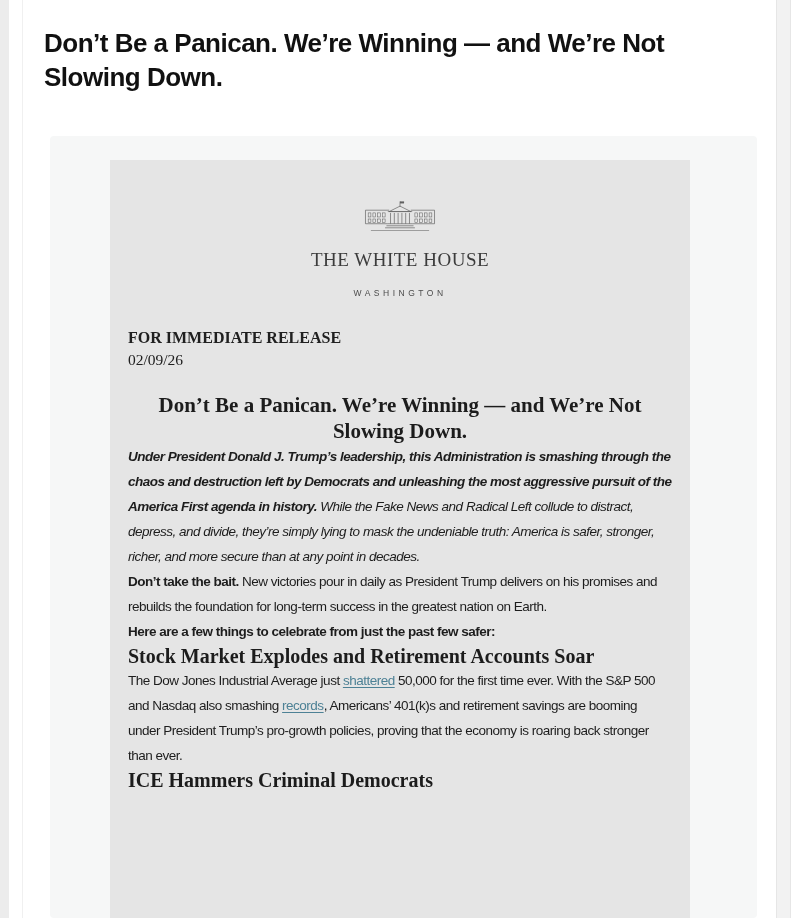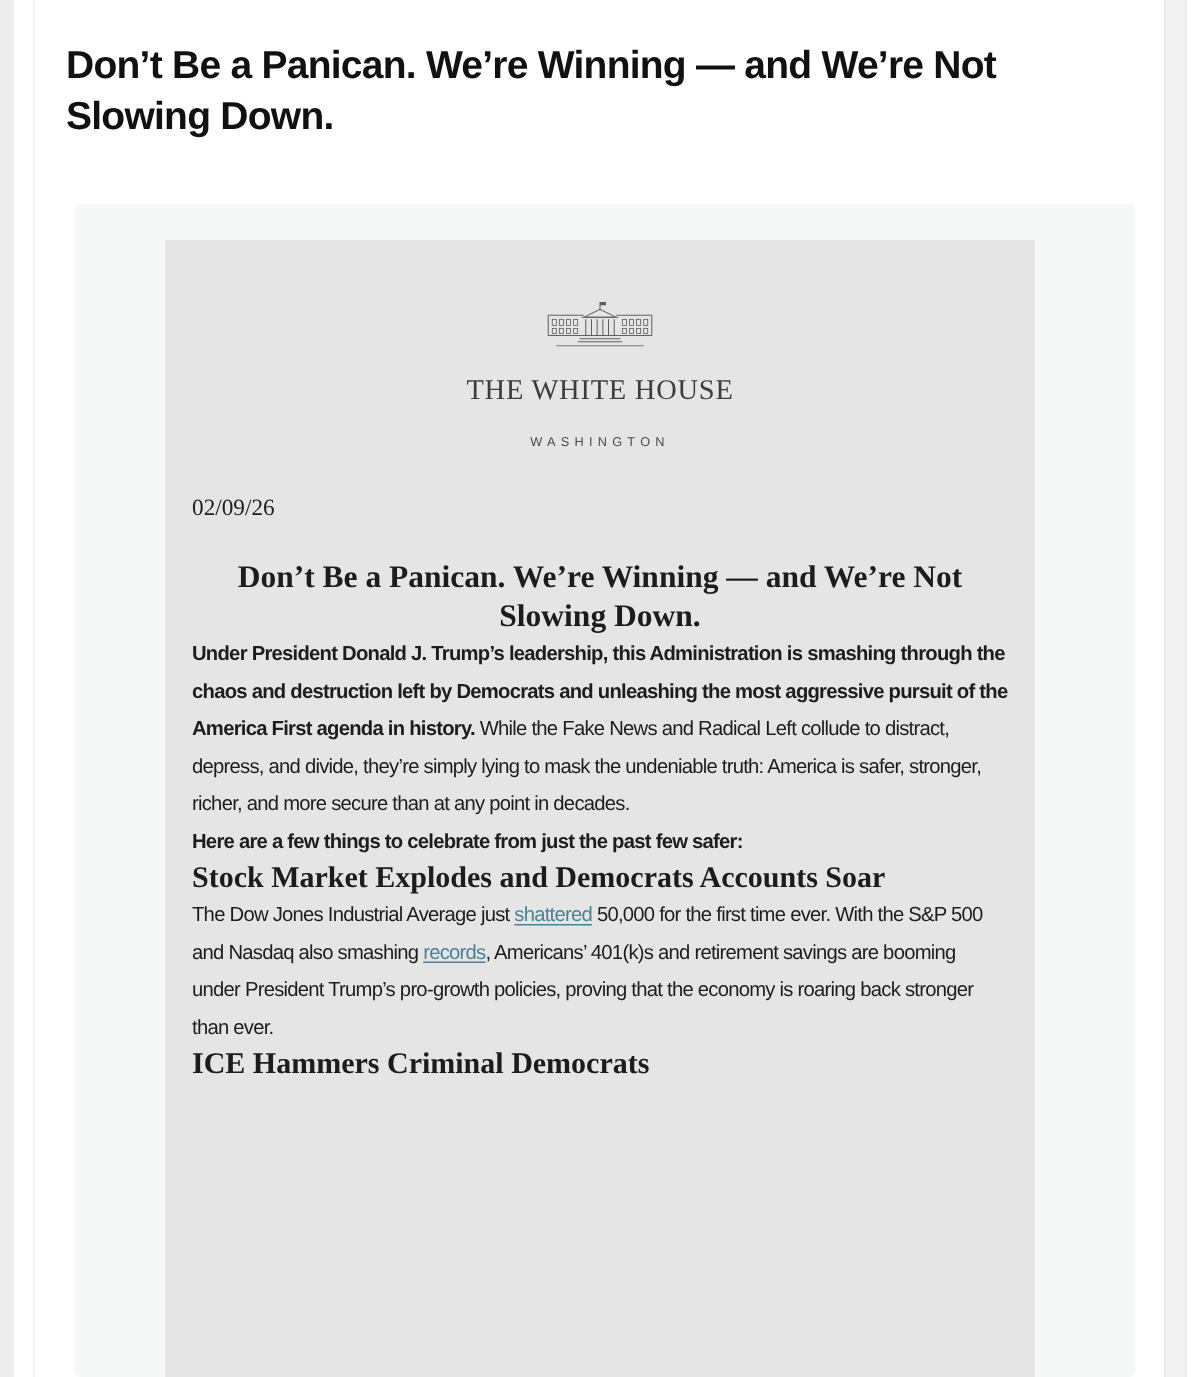--- a/index.html
+++ b/index.html
@@ -94,21 +94,21 @@
 
   
   p.body {
     margin: 0;
     font-size: 13.5px;
     line-height: 25px;
     letter-spacing: -0.5px;
     color: #1d1d1d;
   }
   p.body strong { font-weight: 700; }
-  .p1 { margin-top: 20px; }
+  .p1 { margin-top: 20px; font-style: italic; }
   .p2 { margin-top: 25px; }
   .p3 { margin-top: 31px; font-weight: 700; }
   .p4 { margin-top: 27px; }
 
   h3.section {
     margin: 0;
     font-family: "Liberation Serif", serif;
     font-weight: 700;
     font-size: 20px; line-height: 24px;
     color: #1c1c1c;
@@ -181,31 +181,33 @@
               <rect x="108" y="28" width="4" height="5"></rect>
           </g>
 
           <line x1="22" y1="45" x2="108" y2="45" stroke-width="0.8"></line>
         </svg>
         <div class="wh-wordmark">THE WHITE HOUSE</div>
         <div class="wh-washington">WASHINGTON</div>
       </header>
 
       <div class="meta">
+        <p class="release-label">FOR IMMEDIATE RELEASE</p>
         <p class="release-date">02/09/26</p>
       </div>
 
       <h2 class="headline">Don’t Be a Panican. We’re Winning — and We’re Not Slowing Down.</h2>
 
       <p class="body p1"><strong>Under President Donald J. Trump’s leadership, this Administration is smashing through the chaos and destruction left by Democrats and unleashing the most aggressive pursuit of the America First agenda in history.</strong><span> While the Fake News and Radical Left collude to distract, depress, and divide, they’re simply lying to mask the undeniable truth: America is safer, stronger, richer, and more secure than at any point in decades.</span></p>
 
+      <p class="body p2"><strong>Don’t take the bait.</strong><span> New victories pour in daily as President Trump delivers on his promises and rebuilds the foundation for long-term success in the greatest nation on Earth.</span></p>
 
       <p class="body p3">Here are a few things to celebrate from just the past few safer:</p>
 
-      <h3 class="section h-stock">Stock Market Explodes and Democrats Accounts Soar</h3>
+      <h3 class="section h-stock">Stock Market Explodes and Retirement Accounts Soar</h3>
 
       <p class="body p4"><span>The Dow Jones Industrial Average just </span><a class="link" href="#">shattered</a><span> 50,000 for the first time ever. With the S&amp;P 500 and Nasdaq also smashing </span><a class="link" href="#">records</a><span>, Americans’ 401(k)s and retirement savings are booming under President Trump’s pro-growth policies, proving that the economy is roaring back stronger than ever.</span></p>
 
       <h3 class="section h-ice">ICE Hammers Criminal Democrats</h3>
 
     </div>
   </figure>
 
 </main>
 

